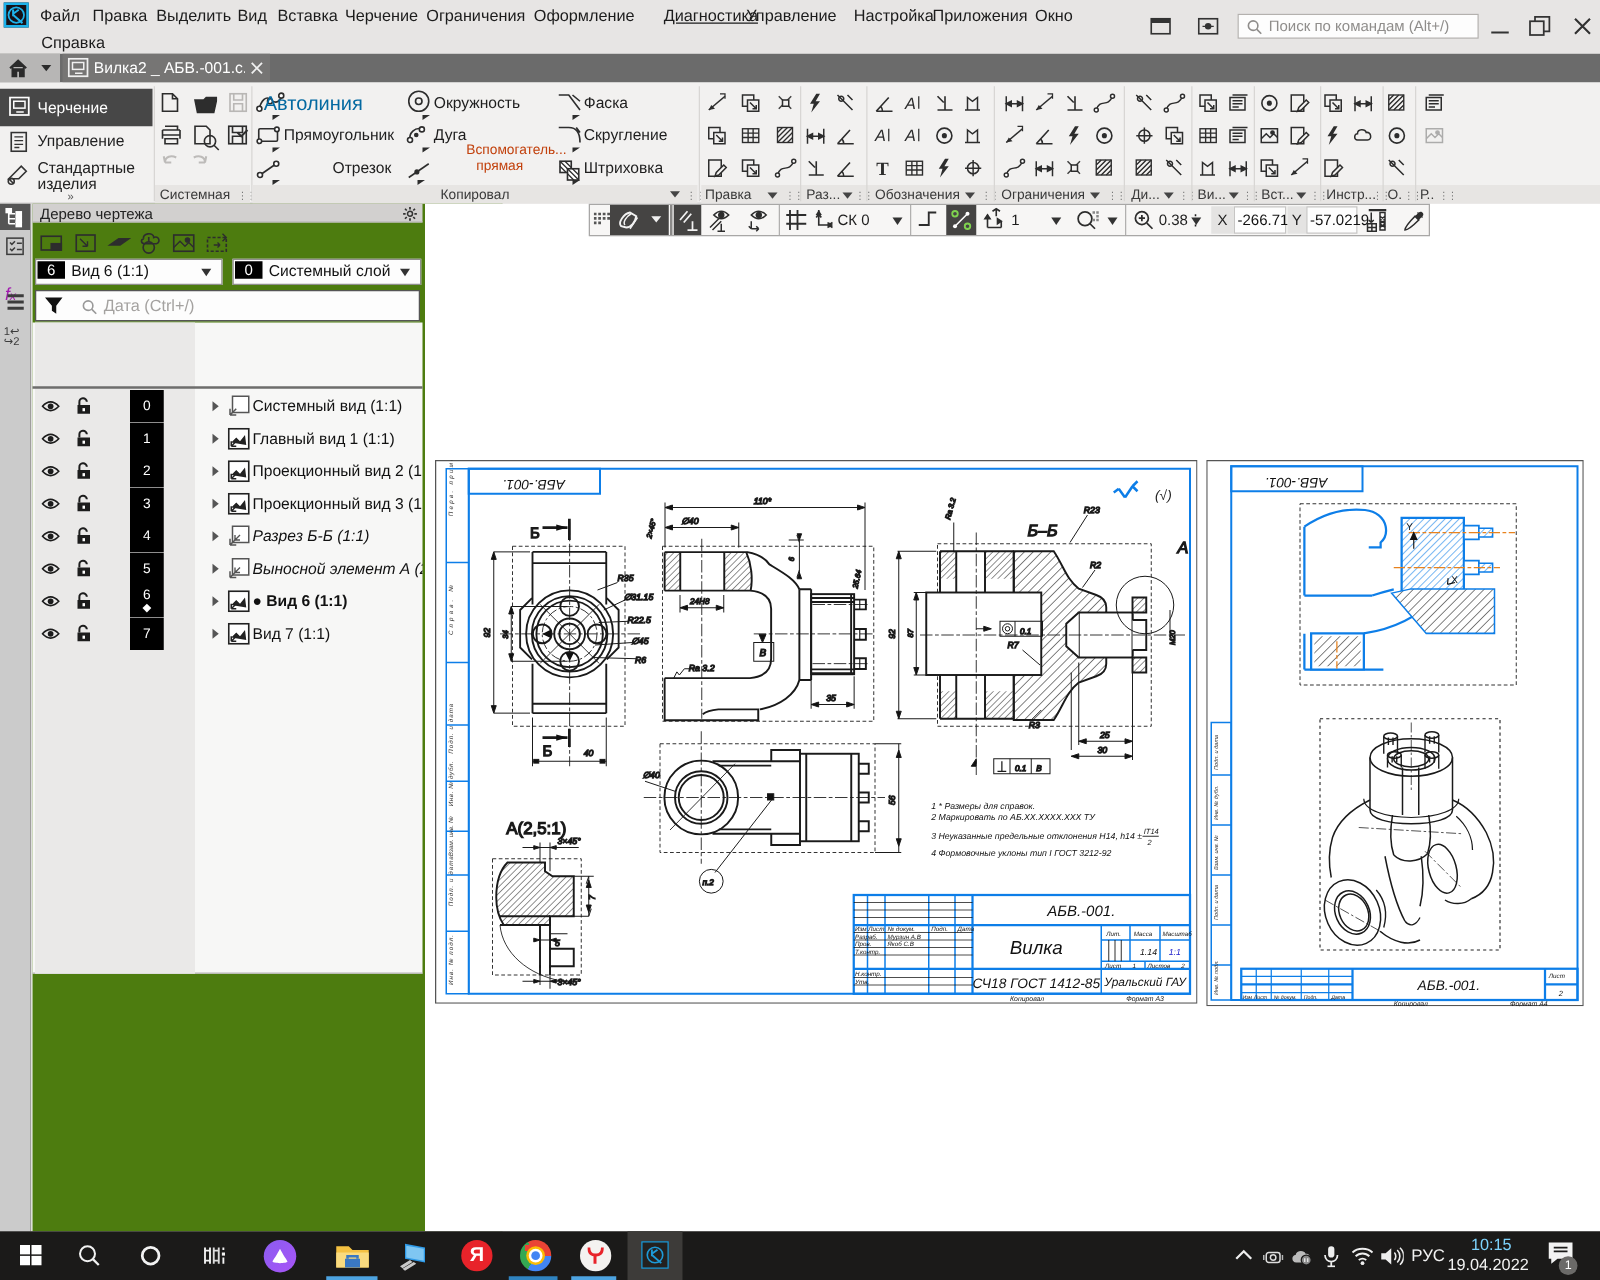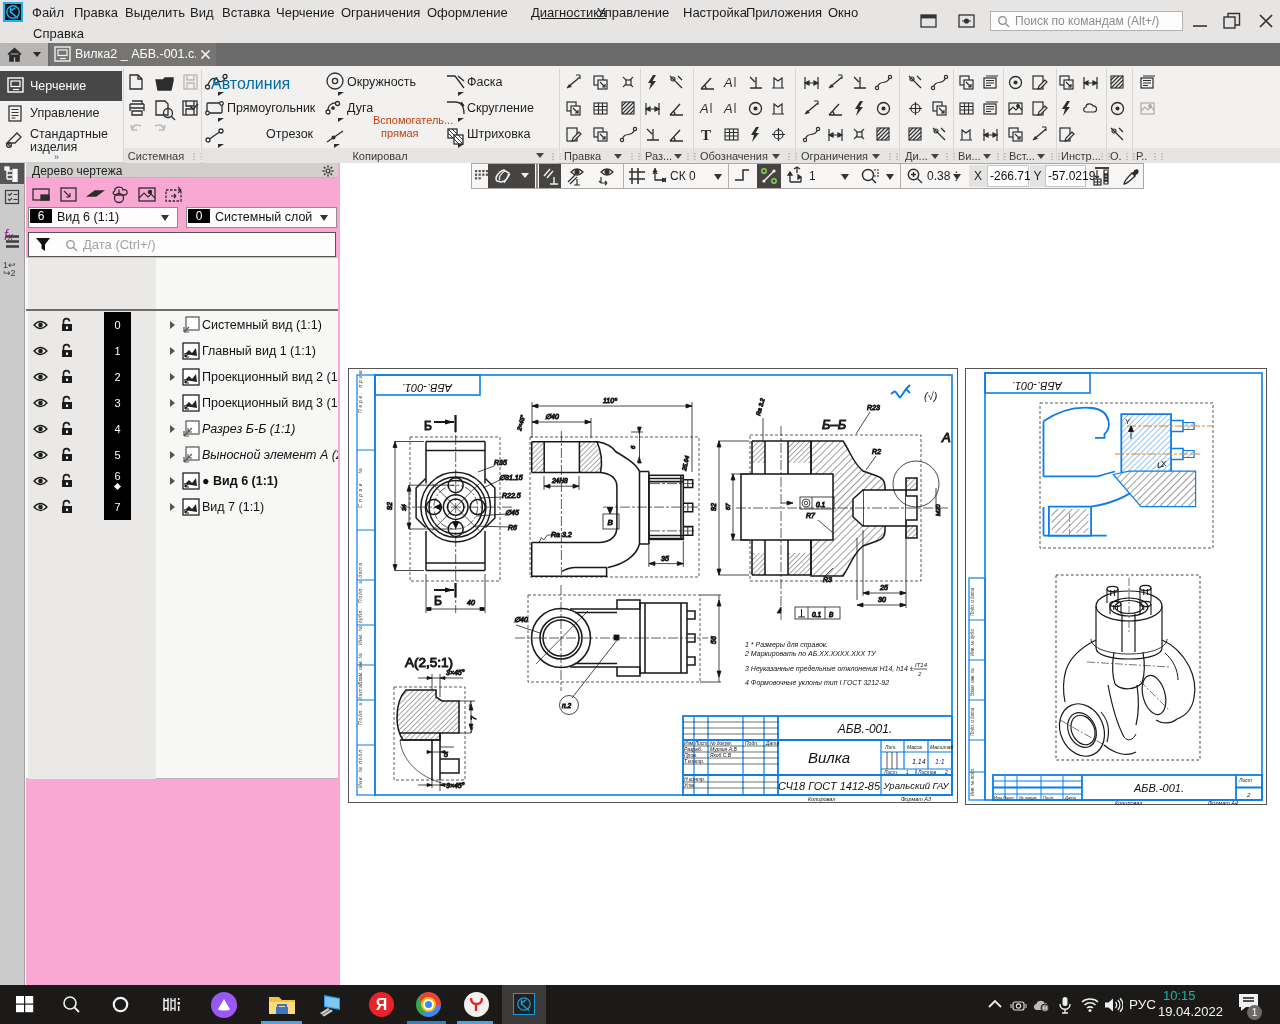--- a/index.html
+++ b/index.html
@@ -23,21 +23,21 @@
   #ribbon { left:0; top:66px; width:1280px; height:97px; background:#f2f1f0; border-bottom:1px solid #d0cecd; }
   .rgroup-label { position:absolute; top:84px; height:13px; font-size:11px; color:#3a3a3a; text-align:center; }
   .rsep { position:absolute; top:3px; width:1px; height:92px; background:#d8d6d4; }
   .glabelbar { position:absolute; top:82px; height:15px; background:#e7e5e3; }
   .modes { position:absolute; left:0; top:0; width:122px; height:97px; }
   .mode { position:absolute; left:0; width:122px; font-size:12.5px; color:#222; }
   .mode.sel { background:#474747; color:#fff; }
 
   
   #leftstrip { left:0; top:163px; width:25px; height:822px; background:#cbcbcb; border-right:1px solid #9f9e9d; }
-  #panel { left:26px; top:163px; width:376px; height:822px; background:#f9a8d4; border-right:1px solid #a9a8a7; }
+  #panel { left:26px; top:163px; width:376px; height:822px; background:#4d7c0f; border-right:1px solid #a9a8a7; }
   #phead { position:absolute; left:0; top:0; width:312px; height:15px; background:#d2d0cf; font-size:12px; color:#222; border-bottom:1px solid #bdbbba;}
   .combo { position:absolute; height:21px; background:#fdfdfd; border:1px solid #8f8e8d; font-size:12.5px; color:#111; }
   .badge { display:inline-block; background:#000; color:#fff; text-align:center; font-size:12px; }
   #psearch { position:absolute; left:2px; top:69px; width:308px; height:25px; background:#fdfdfd; border:1px solid #555; }
   .trow { position:absolute; left:0; width:312px; height:26px; font-size:12.5px; color:#111; overflow:hidden; }
   .trow .cols { position:absolute; left:2px; top:0; width:128px; height:26px; background:#eae9e8; }
   .trow .nbadge { position:absolute; left:78px; top:0; width:27px; height:26px; background:#000; color:#fff; font-size:11px; text-align:center; line-height:26px; }
   .trow .lbl { position:absolute; left:176px; top:6px; white-space:nowrap; }
   .tri { position:absolute; left:144px; top:9px; width:0; height:0; border-left:5px solid #555; border-top:4px solid transparent; border-bottom:4px solid transparent; }
 
@@ -1276,20 +1276,20 @@
     </svg>
   <svg style="position:absolute;left:1104px;top:12px;" width="19" height="16" viewBox="0 0 19 16">
       <path d="M1 5.5 h3.5 L9 1.5 V14.5 L4.5 10.5 H1 Z" fill="#eee"></path>
       <g stroke="#eee" stroke-width="1.3" fill="none">
         <path d="M11.5 5 c1.5 1.5 1.5 4.5 0 6"></path>
         <path d="M13.8 3 c2.8 2.8 2.8 7.2 0 10"></path>
         <path d="M16 1.2 c4 4 4 9.6 0 13.6"></path>
       </g>
     </svg>
   <div style="position:absolute;left:1129px;top:12px;font-size:13.5px;color:#f2f2f2;">РУС</div>
-  <div style="position:absolute;left:1163px;top:3px;width:60px;text-align:left;font-size:13px;color:#14b8a6;">10:15</div>
+  <div style="position:absolute;left:1163px;top:3px;width:60px;text-align:center;font-size:13px;color:#7dd3fc;">10:15</div>
   <div style="position:absolute;left:1150px;top:19px;width:73px;text-align:right;font-size:13px;color:#f2f2f2;">19.04.2022</div>
   <svg style="position:absolute;left:1238px;top:8px;" width="21" height="19" viewBox="0 0 21 19">
       <path d="M1 1 H20 V14 H8 L3 18 V14 H1 Z" fill="#f2f2f2"></path>
       <path d="M5 5 h11 M5 8 h11" stroke="#1b1a19" stroke-width="1.4"></path>
     </svg>
   <div style="position:absolute;left:1247px;top:20px;width:15px;height:15px;border-radius:50%;background:#6b6a68;color:#fff;font-size:10px;text-align:center;line-height:15px;">1</div>
 </div>
 
 </body></html>

